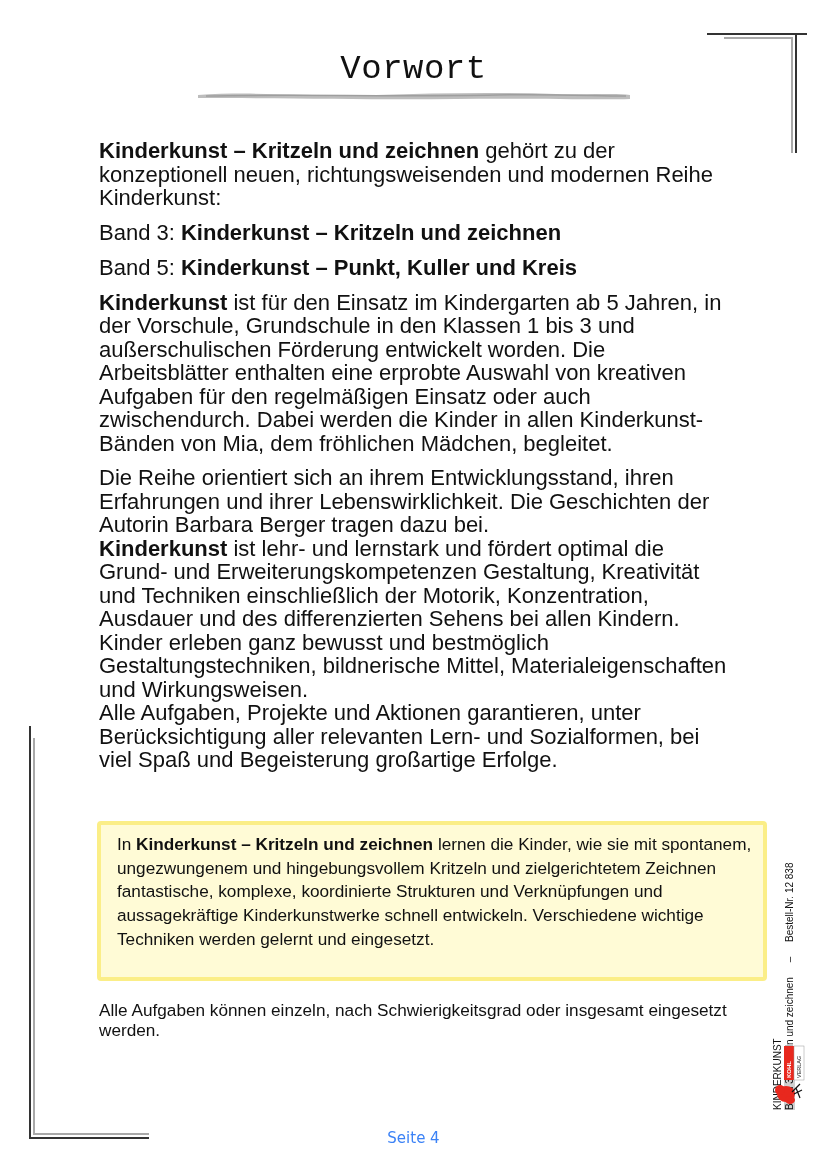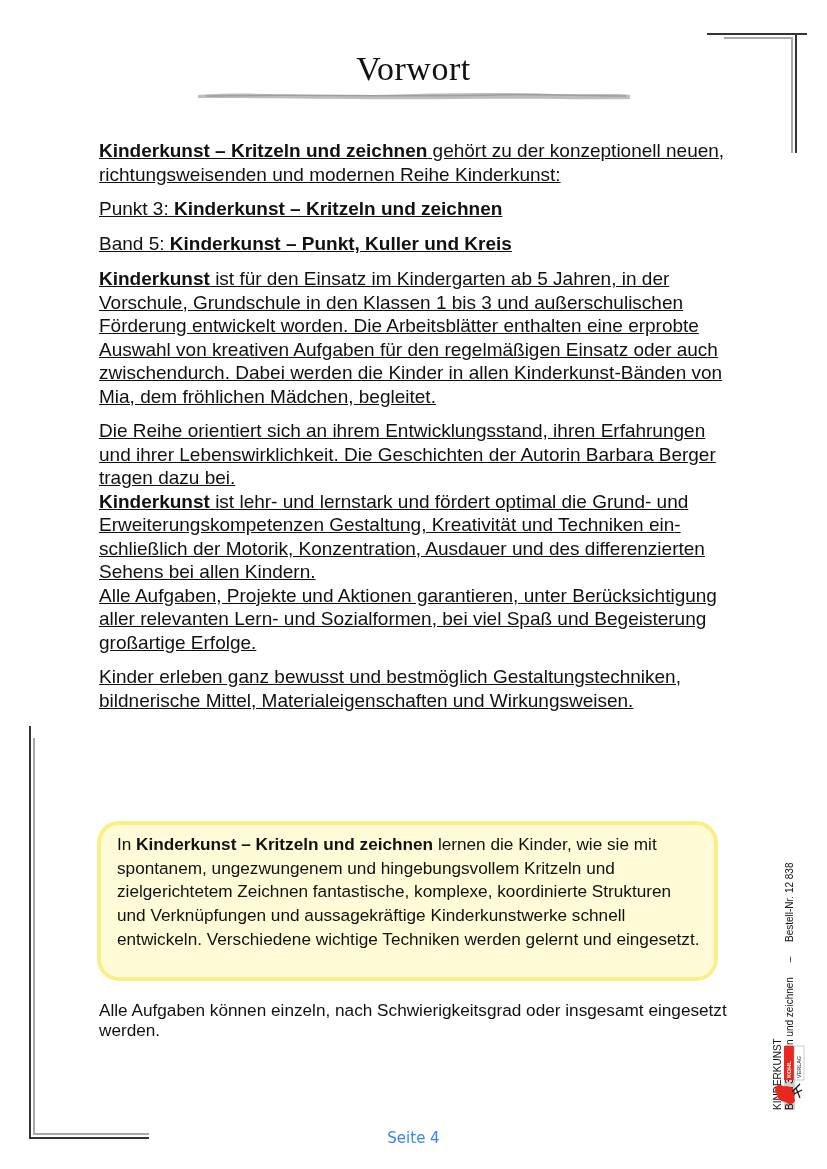--- a/index.html
+++ b/index.html
@@ -1,26 +1,26 @@
 <!DOCTYPE html>
 <html><head>
   <meta charset="utf-8">
   <style>
     html, body { margin:0; padding:0; background:#ffffff; }
     body { width:827px; height:1169px; position:relative; overflow:hidden;
            font-family:"Liberation Sans", sans-serif; color:#111; }
     .title { position:absolute; left:0; width:827px; top:50px; text-align:center;
-             font-family:Liberation Serif, serif; font-size:34px; letter-spacing:0.5px; color:#111; }
+             font-family:Liberation Mono, monospace; font-size:34px; letter-spacing:0.5px; color:#111; }
     .brush { position:absolute; left:196px; top:88px; width:436px; height:14px; }
-    .content { position:absolute; left:99px; top:139px; width:630px; font-size:19px; line-height:23.5px;text-decoration:underline; }
+    .content { position:absolute; left:99px; top:139px; width:630px; font-size:22px; line-height:23.5px; }
     .content p { margin:0 0 11px 0; }
     .content p.band { margin:0 0 11.5px 0; }
     b { font-weight:bold; }
-    .highlight { position:absolute; left:97px; top:821px; width:621px; height:160px; box-sizing:border-box;
-                 background:#fffbd6; border:4px solid #fbee87; border-radius:22px;
+    .highlight { position:absolute; left:97px; top:821px; width:670px; height:160px; box-sizing:border-box;
+                 background:#fffbd6; border:4px solid #fbee87; border-radius:4px;
                  padding:8px 10px 0 16px; font-size:17.2px; line-height:23.7px; }
     .closing { position:absolute; left:99px; top:1000px; width:630px; font-size:17.2px; line-height:20px; }
     .page-num { position:absolute; left:0; width:827px; top:1129px; text-align:center;
                 font-family:"DejaVu Sans", sans-serif; font-size:15px; color:#3b82f6; }
     .frame { position:absolute; background:#333; }
     .frame.light { background:#a9a9a9; }
     .side { position:absolute; left:772px; top:1110px; width:40px; height:340px;
             transform-origin:0 0; transform:rotate(-90deg); font-size:10px; line-height:12px; color:#111; }
     .side .row { white-space:nowrap; }
     .logo { position:absolute; left:772px; top:1040px; width:34px; height:66px; }
@@ -40,29 +40,29 @@
 
 <div class="title">Vorwort</div>
 <svg class="brush" viewBox="0 0 436 14" preserveAspectRatio="none">
   <path d="M2,7 C60,3 120,9 180,7 C240,5 300,4 360,6 C395,7 420,5 434,7 L434,11 C400,12 330,10 260,11 C180,12 100,10 2,10 Z" fill="#bdbdbd"></path>
   <path d="M10,8 C100,6 200,9 300,7 C360,6 400,8 430,8" stroke="#9e9e9e" stroke-width="1.5" fill="none"></path>
 </svg>
 
 <div class="content">
   <p><b>Kinderkunst – Kritzeln und zeichnen</b><span> gehört zu der konzeptionell neuen, richtungsweisenden und modernen Reihe Kinderkunst:</span></p>
 
-  <p class="band"><span>Punkt 3: </span><b>Kinderkunst – Kritzeln und zeichnen</b></p>
+  <p class="band"><span>Band 3: </span><b>Kinderkunst – Kritzeln und zeichnen</b></p>
   <p class="band"><span>Band 5: </span><b>Kinderkunst – Punkt, Kuller und Kreis</b></p>
 
   <p><b>Kinderkunst</b><span> ist für den Einsatz im Kindergarten ab 5 Jahren, in der Vorschule, Grundschule in den Klassen 1 bis 3 und außerschulischen Förderung entwickelt worden. Die Arbeitsblätter enthalten eine erprob­te Auswahl von kreativen Aufgaben für den regelmäßigen Einsatz oder auch zwischendurch. Dabei werden die Kinder in allen Kinderkunst-Bänden von Mia, dem fröhlichen Mädchen, begleitet.</span></p>
 
   <p style="margin-bottom:0;">Die Reihe orientiert sich an ihrem Entwicklungsstand, ihren Erfahrungen und ihrer Lebenswirklichkeit. Die Geschichten der Autorin Barbara Berger tragen dazu bei.</p>
   <p style="margin-bottom:0;"><b>Kinderkunst</b><span> ist lehr- und lernstark und fördert optimal die Grund- und Erweiterungskompetenzen Gestaltung, Kreativität und Techniken ein­schließlich der Motorik, Konzentration, Ausdauer und des differenzierten Sehens bei allen Kindern.</span></p>
+  <p style="margin-bottom:0;">Kinder erleben ganz bewusst und bestmöglich Gestaltungstechniken, bildnerische Mittel, Materialeigenschaften und Wirkungsweisen.</p>
   <p>Alle Aufgaben, Projekte und Aktionen garantieren, unter Berücksichti­gung aller relevanten Lern- und Sozialformen, bei viel Spaß und Begeisterung großartige Erfolge.</p>
-  <p style="margin-bottom:0;">Kinder erleben ganz bewusst und bestmöglich Gestaltungstechniken, bildnerische Mittel, Materialeigenschaften und Wirkungsweisen.</p>
 </div>
 
 <div class="highlight">
   <span>In </span><b>Kinderkunst – Kritzeln und zeichnen</b><span> lernen die Kinder, wie sie mit spontanem, ungezwungenem und hingebungsvollem Kritzeln und zielgerichtetem Zeichnen fantastische, komplexe, koordinierte Strukturen und Verknüpfungen und aussagekräftige Kinderkunst­werke schnell entwickeln. Verschiedene wichtige Techniken werden gelernt und eingesetzt.</span>
 </div>
 
 <div class="closing">Alle Aufgaben können einzeln, nach Schwierigkeitsgrad oder insgesamt eingesetzt werden.</div>
 
 <div class="page-num">Seite 4</div>
 

